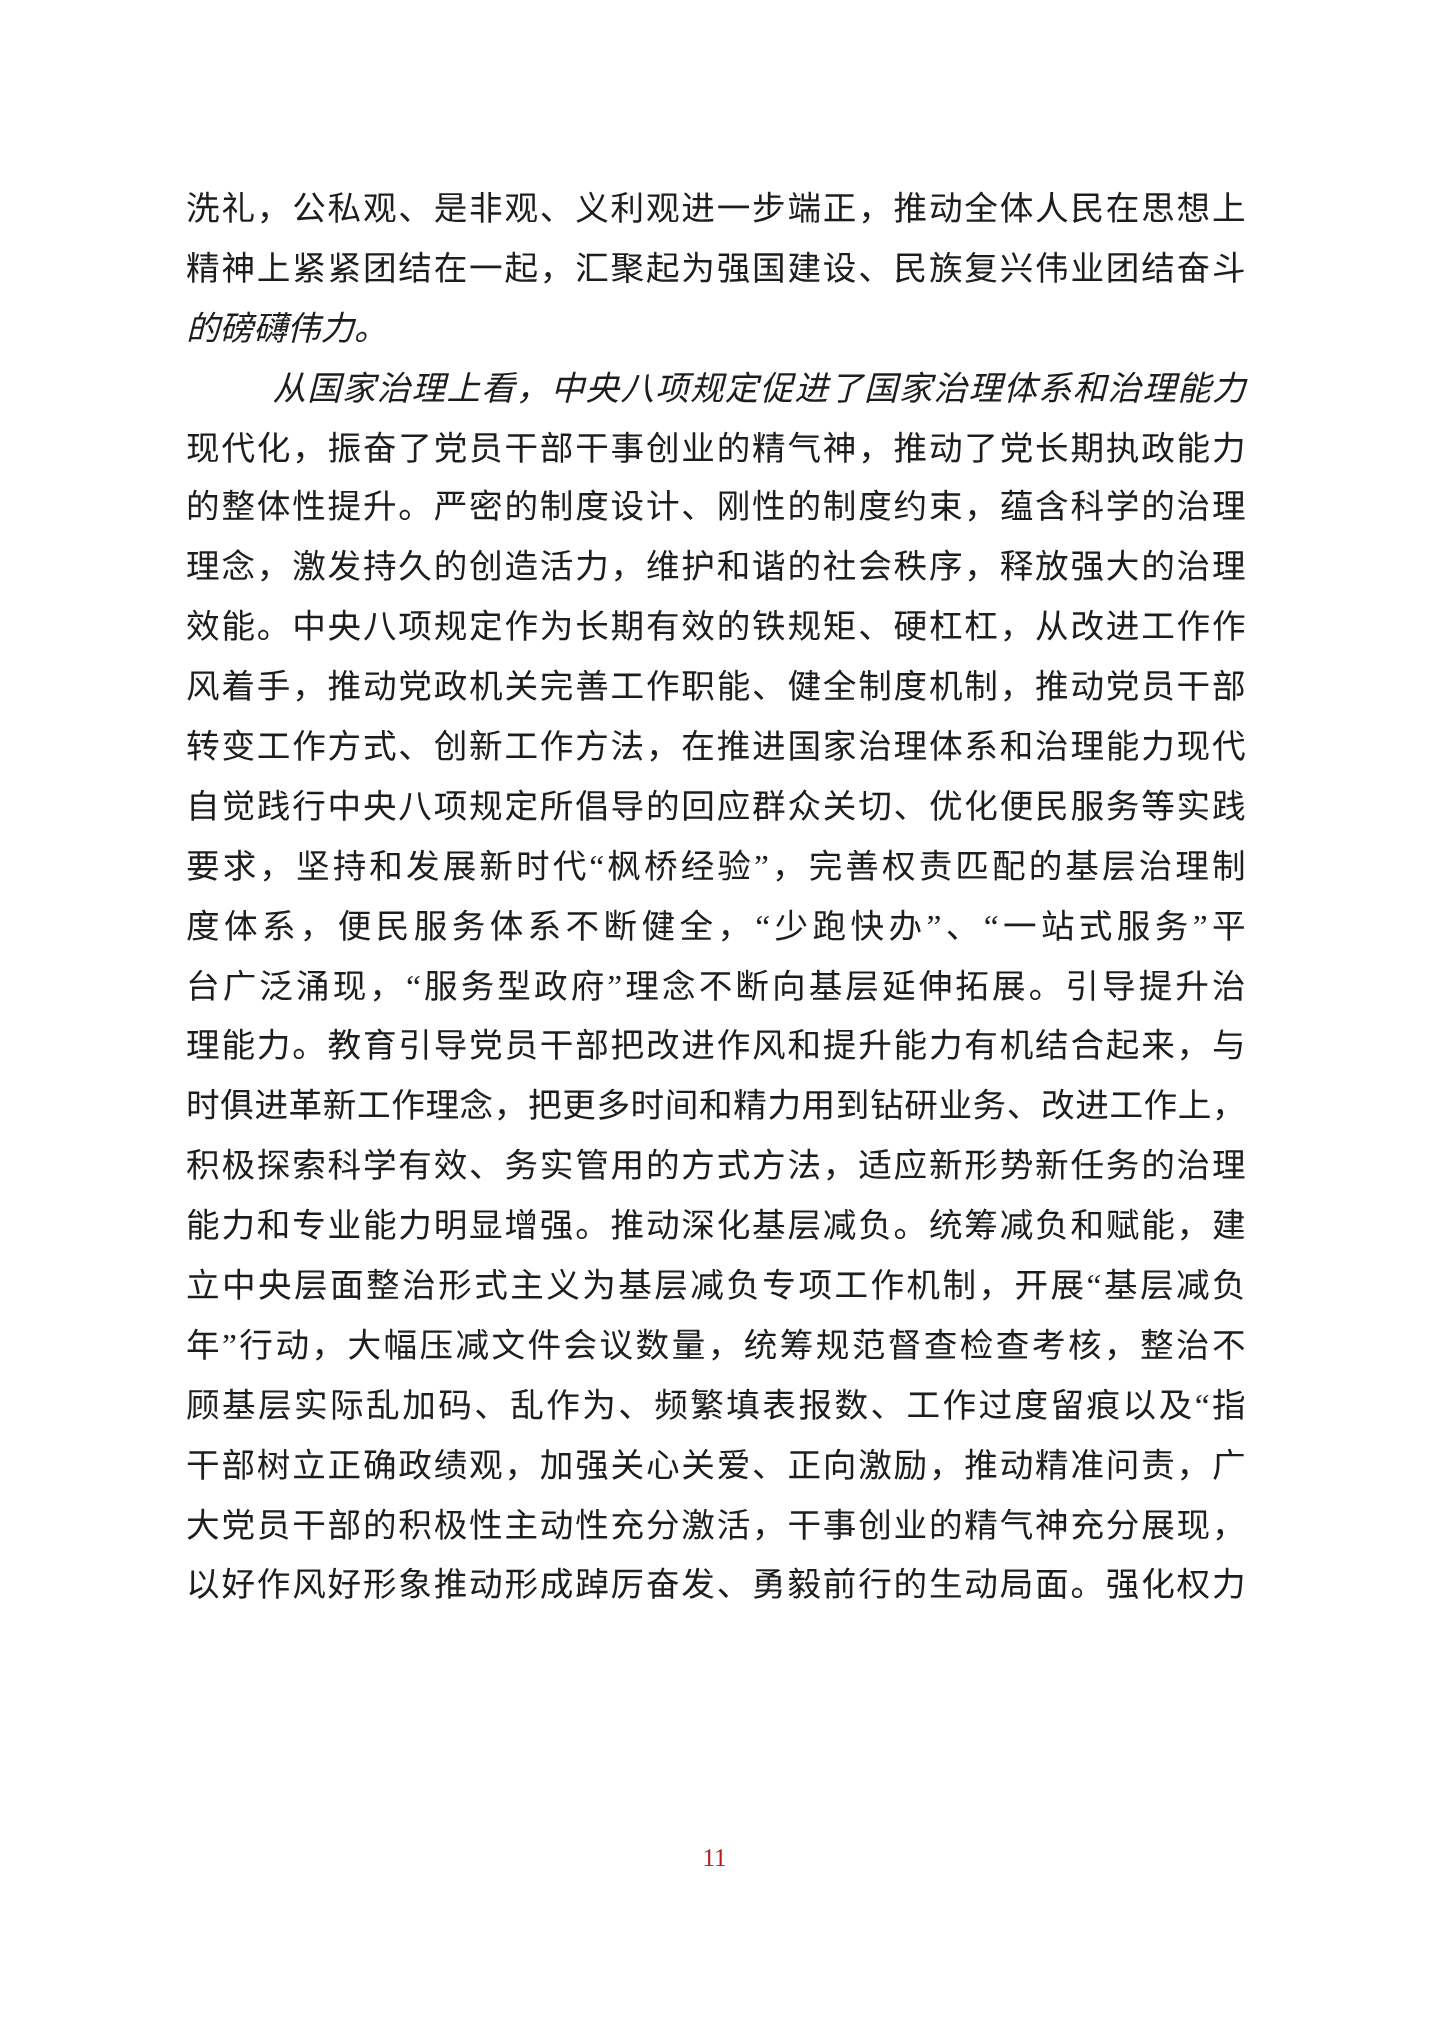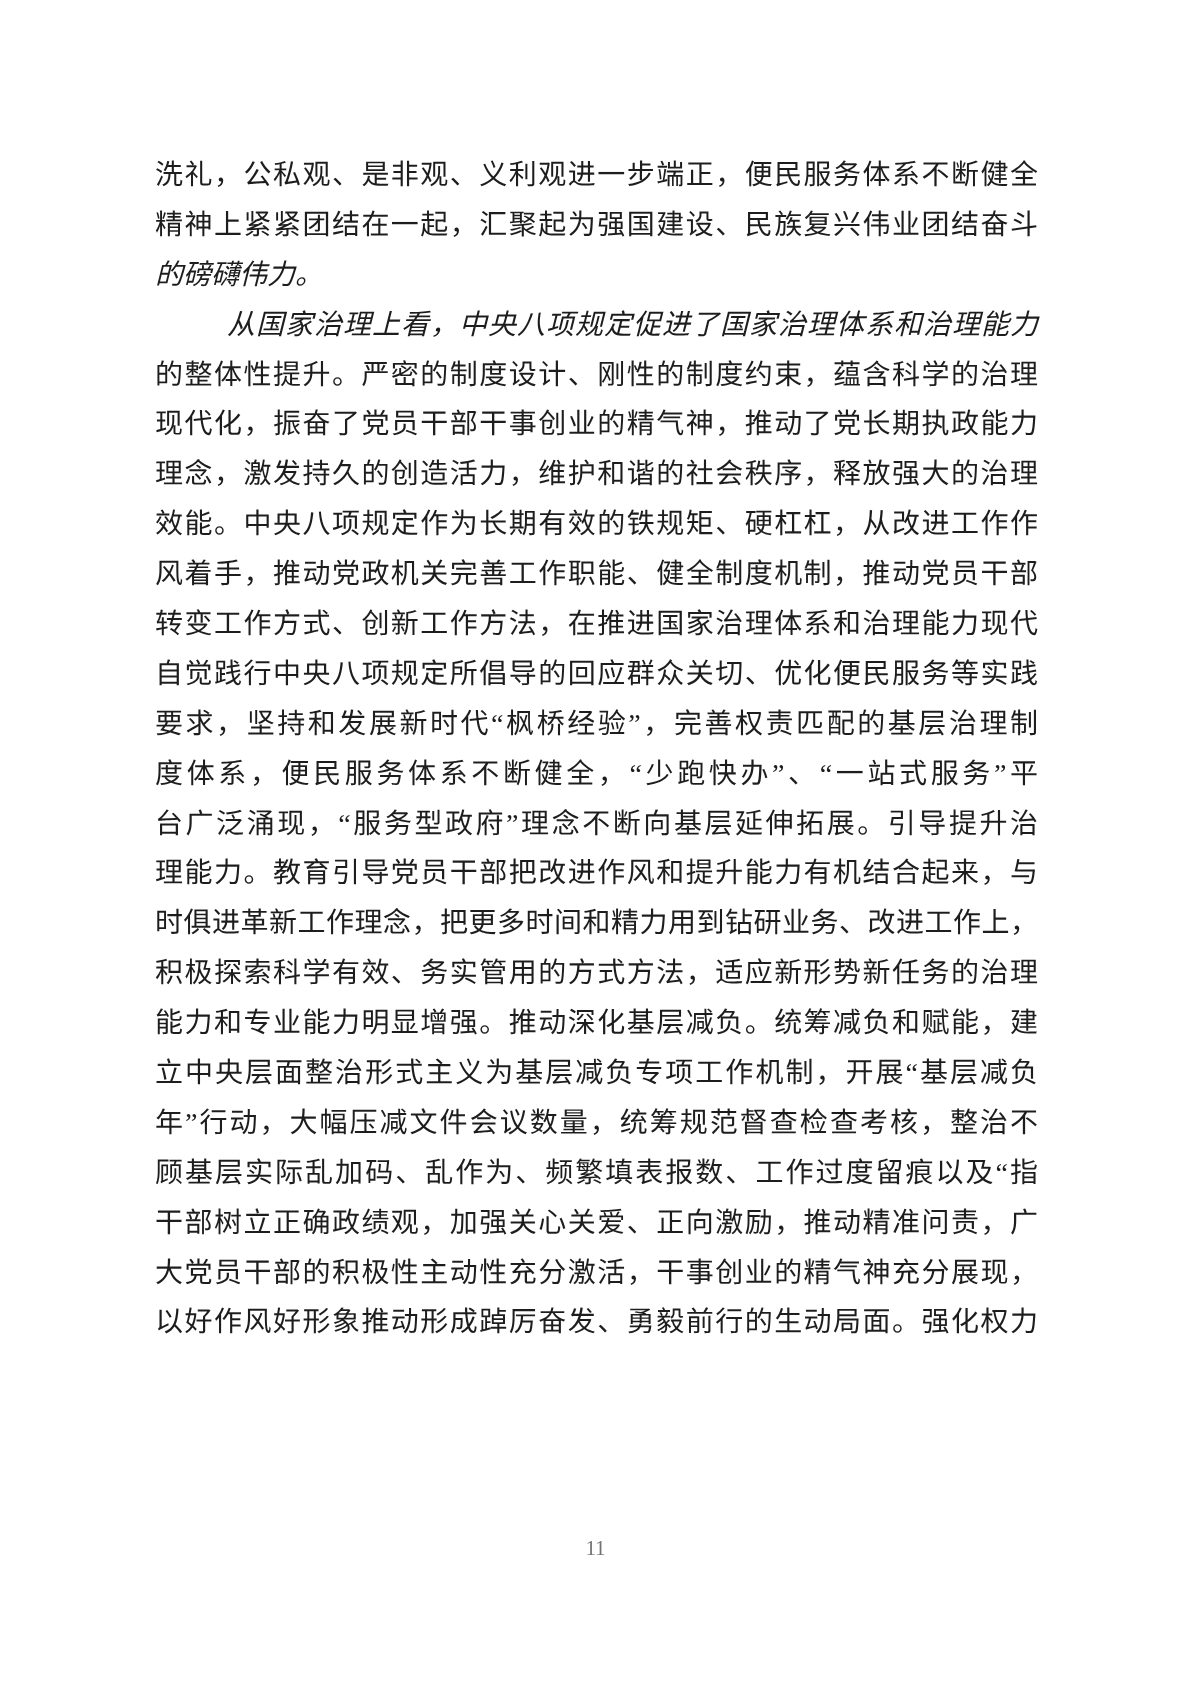--- a/index.html
+++ b/index.html
@@ -39,34 +39,34 @@
     font-style: italic;
   }
   .page-number {
     position: absolute;
     top: 1534px;
     left: 0;
     width: 100%;
     text-align: center;
     font-size: 21px;
     line-height: 28px;
-    color: #737373;
+    color: #b91c1c;
   }
 </style>
 </head>
 <body>
 
 <div class="page">
   <div class="text-block" id="text-block">
-      <div class="line">洗礼，公私观、是非观、义利观进一步端正，便民服务体系不断健全</div>
+      <div class="line">洗礼，公私观、是非观、义利观进一步端正，推动全体人民在思想上</div>
       <div class="line">精神上紧紧团结在一起，汇聚起为强国建设、民族复兴伟业团结奋斗</div>
       <div class="line no-justify">的磅礴伟力。</div>
       <div class="line indent">从国家治理上看，中央八项规定促进了国家治理体系和治理能力</div>
+      <div class="line">现代化，振奋了党员干部干事创业的精气神，推动了党长期执政能力</div>
       <div class="line">的整体性提升。严密的制度设计、刚性的制度约束，蕴含科学的治理</div>
-      <div class="line">现代化，振奋了党员干部干事创业的精气神，推动了党长期执政能力</div>
       <div class="line">理念，激发持久的创造活力，维护和谐的社会秩序，释放强大的治理</div>
       <div class="line">效能。中央八项规定作为长期有效的铁规矩、硬杠杠，从改进工作作</div>
       <div class="line">风着手，推动党政机关完善工作职能、健全制度机制，推动党员干部</div>
       <div class="line">转变工作方式、创新工作方法，在推进国家治理体系和治理能力现代</div>
       <div class="line">自觉践行中央八项规定所倡导的回应群众关切、优化便民服务等实践</div>
       <div class="line">要求，坚持和发展新时代“枫桥经验”，完善权责匹配的基层治理制</div>
       <div class="line">度体系，便民服务体系不断健全，“少跑快办”、“一站式服务”平</div>
       <div class="line">台广泛涌现，“服务型政府”理念不断向基层延伸拓展。引导提升治</div>
       <div class="line">理能力。教育引导党员干部把改进作风和提升能力有机结合起来，与</div>
       <div class="line">时俱进革新工作理念，把更多时间和精力用到钻研业务、改进工作上，</div>

